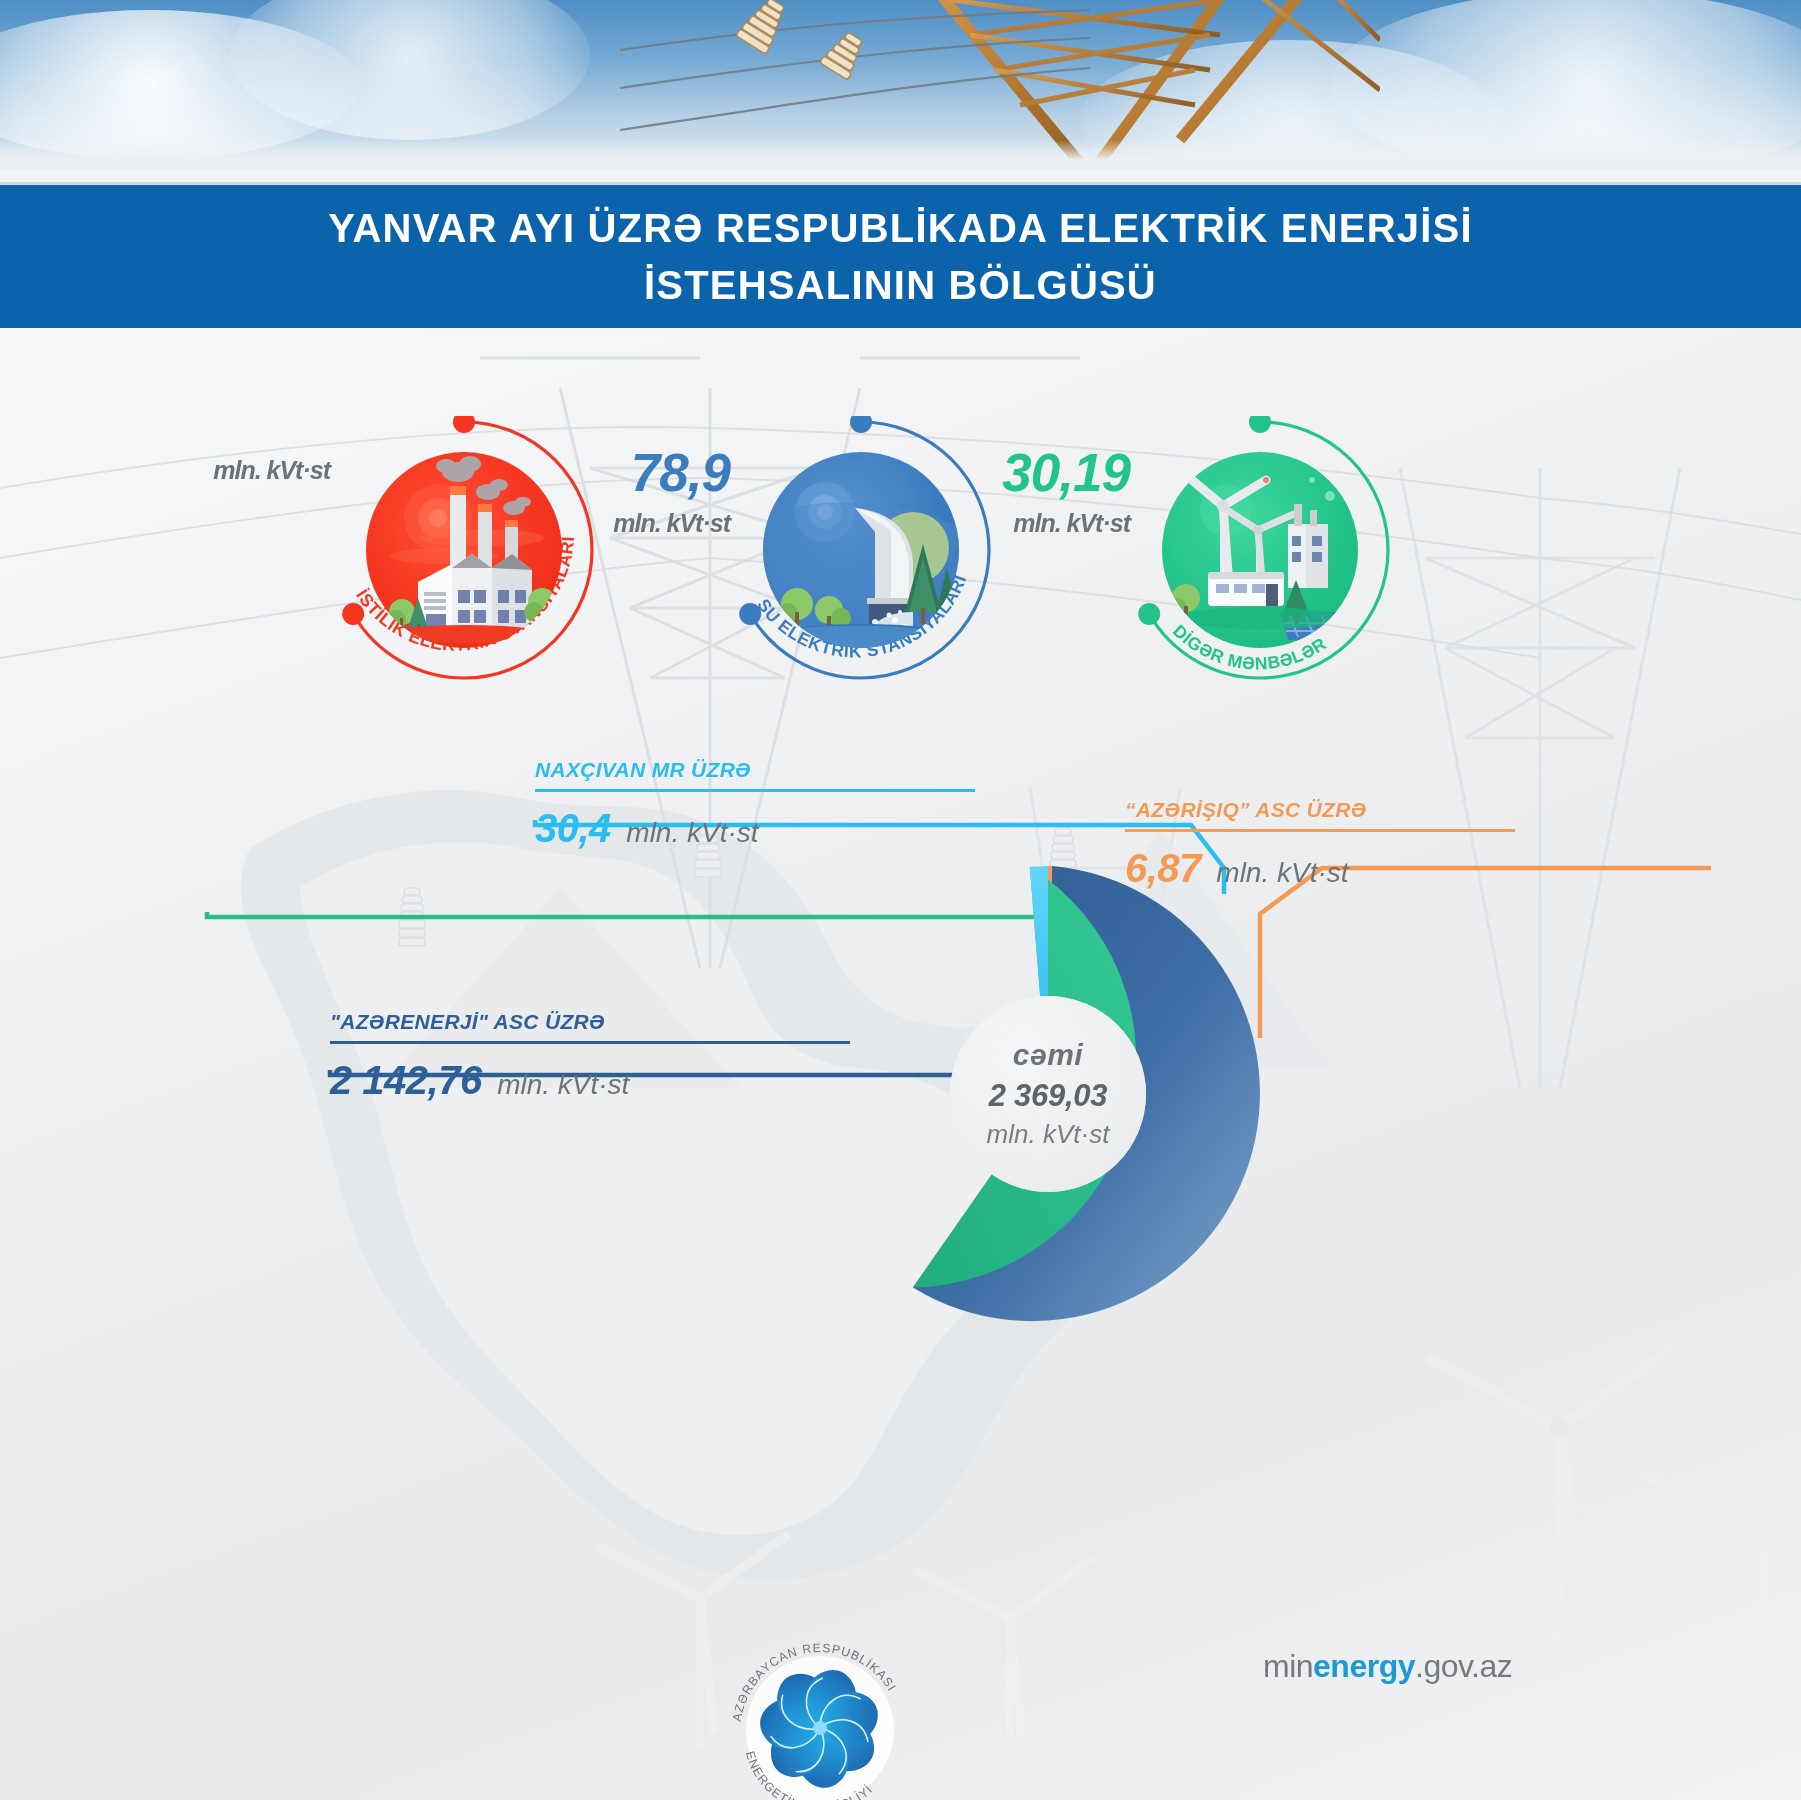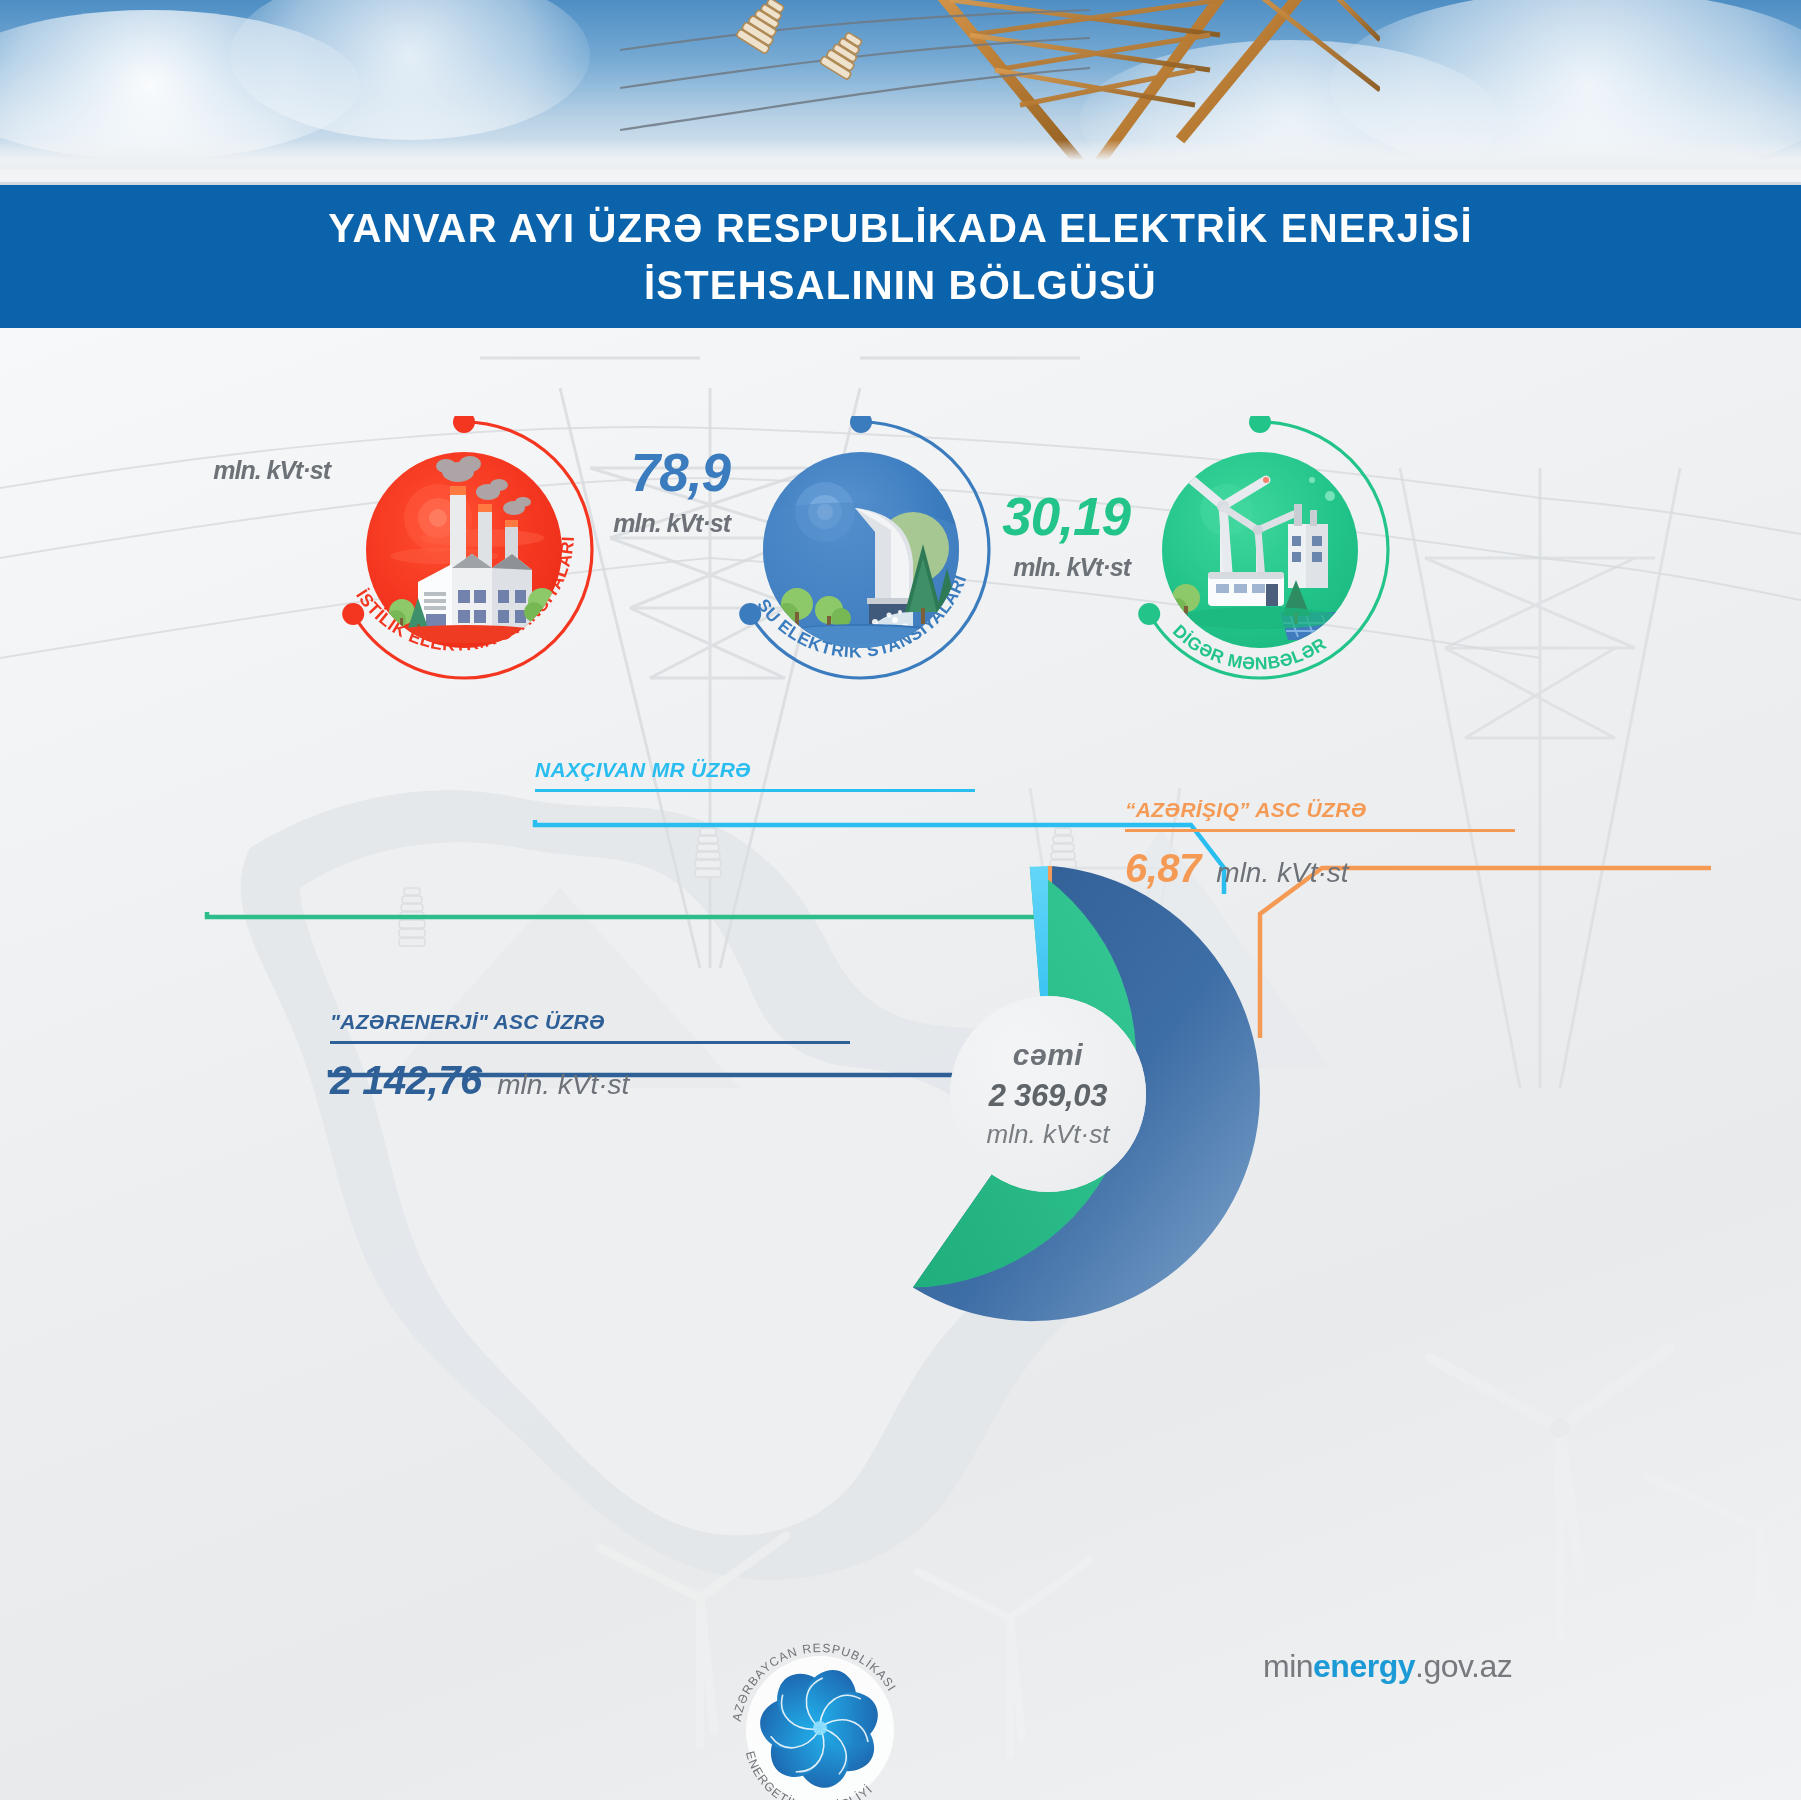--- a/index.html
+++ b/index.html
@@ -472,21 +472,21 @@
                 <circle cx="78" cy="166" r="10" fill="#77b855"></circle>
               <rect x="64" y="164" width="4" height="14" fill="#7b6038"></rect>
             </g>
             <ellipse cx="100" cy="182" rx="84" ry="10" fill="#3574b6"></ellipse>
             <path d="M22 178 C 60 172, 140 172, 180 180 L180 196 L22 196 Z" fill="#4e8ecb" opacity="0.85"></path>
           </svg>
         </div>
       </div>
 
       <div class="badge">
-        <div class="badge-num" style="left:880px; top:38px; width:250px;margin-top:44px;">
+        <div class="badge-num" style="left:880px; top:38px; width:250px;">
           <span class="v" style="color:#22c48a;">30,19</span>
           <span class="u">mln. kVt·st</span>
         </div>
 
         <svg class="badge-ring" style="left:1126px; top:8px;" viewBox="0 0 268 268">
           <path d="M134 134 m 0 -128 a 128 128 0 0 1 0 256 a 128 128 0 0 1 -110.8 -64" fill="none" stroke="#22c48a" stroke-width="3.2" stroke-linecap="round"></path>
           <circle cx="134" cy="6" r="11" fill="#22c48a"></circle>
           <circle cx="23.2" cy="198" r="11" fill="#22c48a"></circle>
         </svg>
         <svg class="arc-label" style="left:1126px; top:8px;" viewBox="0 0 268 268">
@@ -581,20 +581,24 @@
       <path d="M1711 540 L1322 540 L1260 586 L1260 710" fill="none" stroke="#f59a54" stroke-width="4.5"></path>
 
       <path d="M207 584 L207 589 L1087 589 L1087 599 L1124 648" fill="none" stroke="#2cbd8a" stroke-width="4.5"></path>
 
       <path d="M330 742 L330 747 L1052 747 L1095 774" fill="none" stroke="#2e5f96" stroke-width="4.5"></path>
     </svg>
 
     <div class="callout" style="left:535px; top:430px;">
       <div class="lbl" style="color:#29bdf0;">NAXÇIVAN MR ÜZRƏ</div>
       <div class="rule" style="background:#29bdf0; width:440px;"></div>
+      <div class="valrow">
+        <span class="val" style="color:#29bdf0;">30,4</span>
+        <span class="unit">mln. kVt·st</span>
+      </div>
     </div>
 
     <div class="callout" style="left:1125px; top:470px;">
       <div class="lbl" style="color:#f59a54;">“AZƏRİŞIQ” ASC ÜZRƏ</div>
       <div class="rule" style="background:#f59a54; width:390px;"></div>
       <div class="valrow">
         <span class="val" style="color:#f59a54;">6,87</span>
         <span class="unit">mln. kVt·st</span>
       </div>
     </div>

